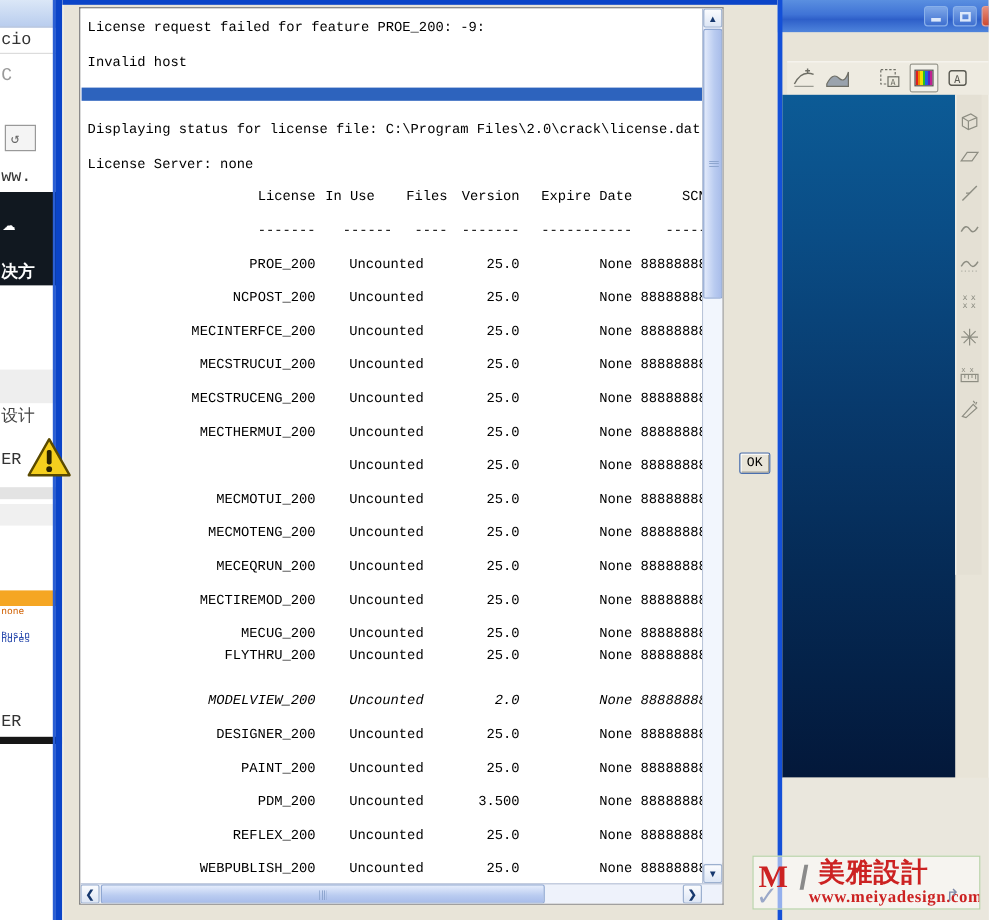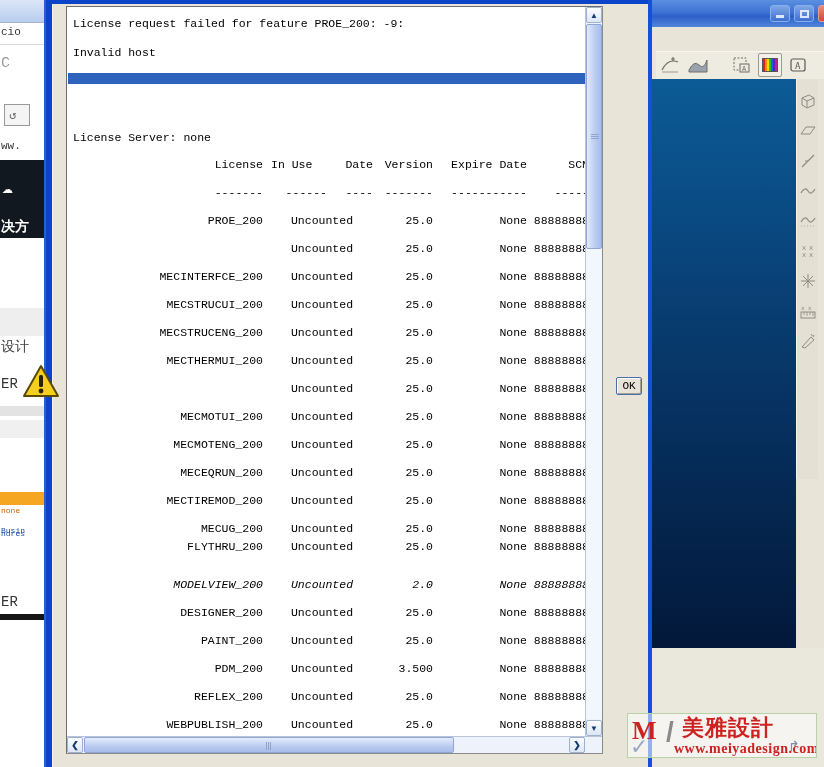--- a/index.html
+++ b/index.html
@@ -11,21 +11,21 @@
   }
   #root { position: relative; width: 824px; height: 767px; }
 
   
   .bg-page {
     position: absolute; left: 0; top: 0; width: 52px; height: 767px;
     background: #ffffff; overflow: hidden;
   }
   .bg-text {
     font-family: "Liberation Mono", monospace;
-    font-size: 11px; color: #333; white-space: nowrap;
+    font-size: 14px; color: #333; white-space: nowrap;
     position: absolute; left: 1px;
   }
   .bg-dark { background: #111820; }
   .bg-darktext { color: #fff; font-weight: bold; font-size: 13px; }
   .bg-orange { background: #f5a623; }
   .bg-orangetext { color: #d06000; font-size: 8px; line-height: 9px; }
   .bg-thumbbox { border: 1px solid #999; background: #f4f4f4; }
   .bg-seprule { background: #cccccc; height: 1px; }
 
   
@@ -311,26 +311,27 @@
   </div>
 
   <div class="okbtn">OK</div>
 
   <div class="textpanel">
     <div class="textpanel-inner">
 
       <div class="mono line" style="top:10px;">License request failed for feature PROE_200: -9:</div>
       <div class="mono line" style="top:39px;text-align:center;">Invalid host</div>
       <div class="sel-bar"></div>
+      <div class="mono line" style="top:95px;">Displaying status for license file: C:\Program Files\2.0\crack\license.dat</div>
       <div class="mono line" style="top:124px;">License Server: none</div>
 
       <div class="trow" style="top:151px;">
         <span class="mono cell c-lic hdr">License</span>
         <span class="mono cell hdr" style="left:204px;width:56px;">In Use</span>
-        <span class="mono cell hdr" style="left:266px;width:40px;text-align:right;">Date</span>
+        <span class="mono cell hdr" style="left:266px;width:40px;text-align:right;">Files</span>
         <span class="mono cell hdr" style="left:310px;width:56px;text-align:right;">Version</span>
         <span class="mono cell hdr" style="left:372px;width:88px;text-align:right;">Expire Date</span>
         <span class="mono cell hdr" style="left:466px;width:56px;text-align:right;">SCN</span>
       </div>
 
       <div class="trow" style="top:179px;">
         <span class="mono cell c-lic">-------</span>
         <span class="mono cell" style="left:204px;width:56px;text-align:right;">------</span>
         <span class="mono cell" style="left:266px;width:40px;text-align:right;">----</span>
         <span class="mono cell" style="left:310px;width:56px;text-align:right;">-------</span>
@@ -340,20 +341,21 @@
 
       <div id="rows-host">
           <div class="trow" style="top: 207px;">
             <span class="mono cell c-lic">PROE_200</span>
             <span class="mono cell " style="left:204px;width:102px;text-align:center;">Uncounted</span>
             <span class="mono cell " style="left:310px;width:56px;text-align:right;">25.0</span>
             <span class="mono cell " style="left:372px;width:88px;text-align:right;">None</span>
             <span class="mono cell " style="left:466px;width:56px;text-align:right;">88888888</span>
           </div>
           <div class="trow" style="top: 235px;">
+            <span class="mono cell c-lic">NCPOST_200</span>
             <span class="mono cell " style="left:204px;width:102px;text-align:center;">Uncounted</span>
             <span class="mono cell " style="left:310px;width:56px;text-align:right;">25.0</span>
             <span class="mono cell " style="left:372px;width:88px;text-align:right;">None</span>
             <span class="mono cell " style="left:466px;width:56px;text-align:right;">88888888</span>
           </div>
           <div class="trow" style="top: 263px;">
             <span class="mono cell c-lic">MECINTERFCE_200</span>
             <span class="mono cell " style="left:204px;width:102px;text-align:center;">Uncounted</span>
             <span class="mono cell " style="left:310px;width:56px;text-align:right;">25.0</span>
             <span class="mono cell " style="left:372px;width:88px;text-align:right;">None</span>

